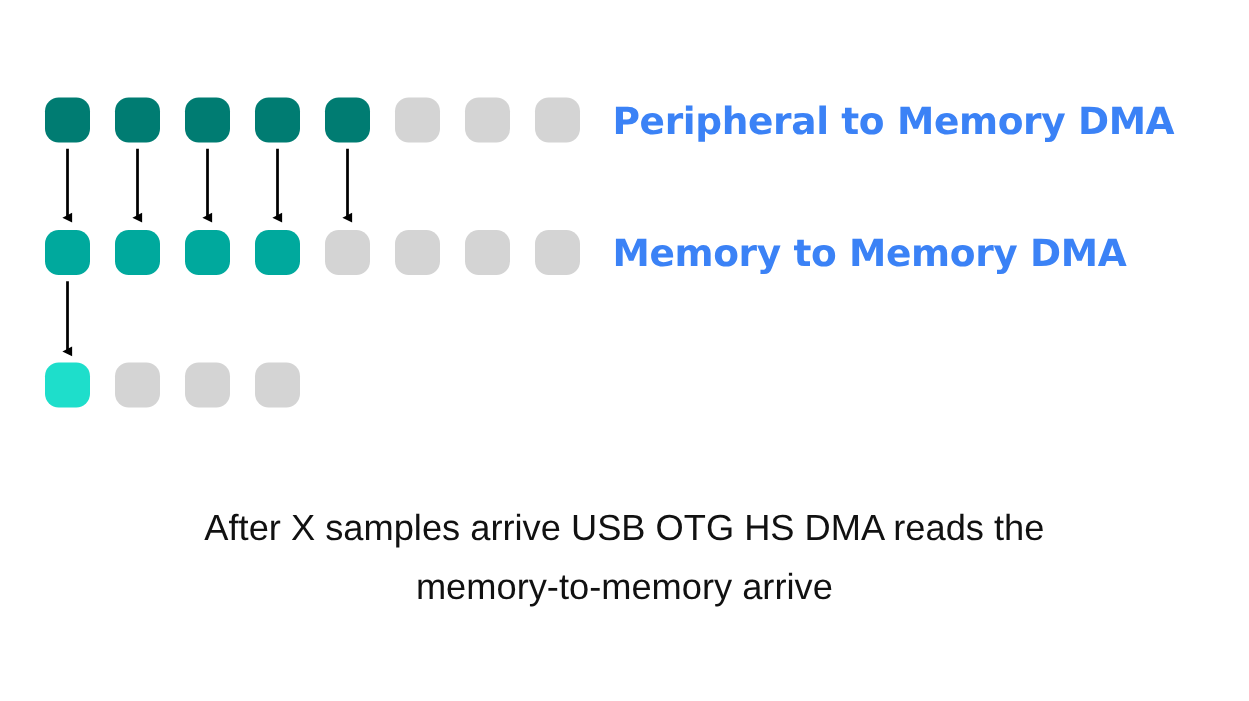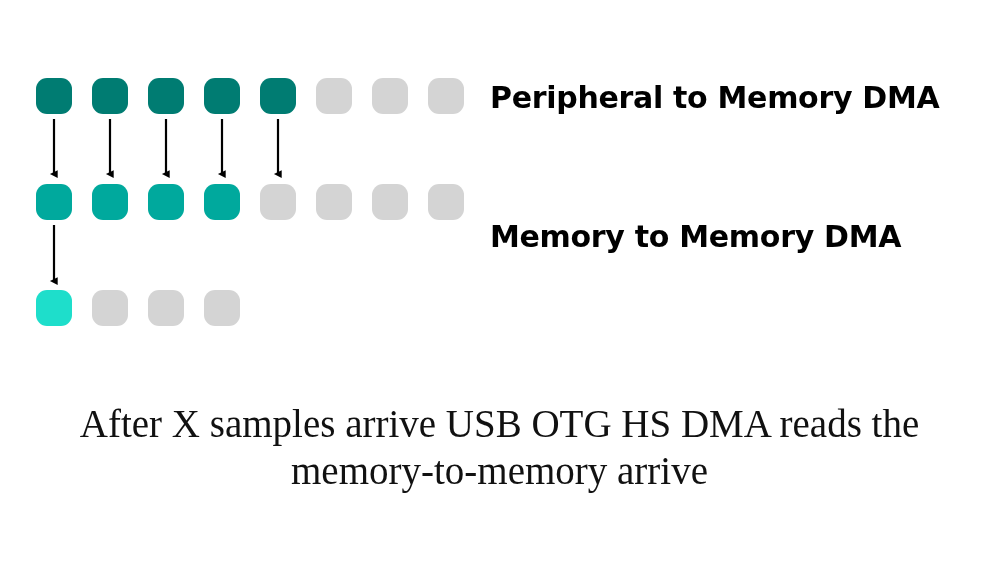--- a/index.html
+++ b/index.html
@@ -43,51 +43,51 @@
   .cell:last-child { margin-right: 0; }
 
   .row-label {
     position: absolute;
     left: 490px;
     white-space: nowrap;
     font-family: "DejaVu Sans", sans-serif;
     font-weight: 700;
     font-size: 30px;
     letter-spacing: -0.3px;
-    color: #000000;
+    color: #3b82f6;
   }
 
   #row1 { left: 36px; top: 78px; }
   #row2 { left: 36px; top: 184px; }
   #row3 { left: 36px; top: 290px; }
 
   #row1-label { top: 80px; }
-  #row2-label { top: 186px; margin-top: 33px; }
+  #row2-label { top: 186px; }
   #row3-label { top: 292px; }
 
   
   .arrow-layer {
     position: absolute;
     left: 0;
     top: 0;
     width: 999px;
     height: 561px;
     pointer-events: none;
   }
 
   
   #caption {
     position: absolute;
     left: 0;
     top: 400px;
     width: 999px;
     text-align: center;
-    font-family: Liberation Serif, serif;
+    font-family: Liberation Sans, sans-serif;
     font-weight: 400;
-    font-size: 39px;
+    font-size: 29px;
     line-height: 47px;
     color: #111111;
   }
   #caption .cap-line { display: block; }
 </style>
 </head>
 <body>
 
 <div id="stage">
 

